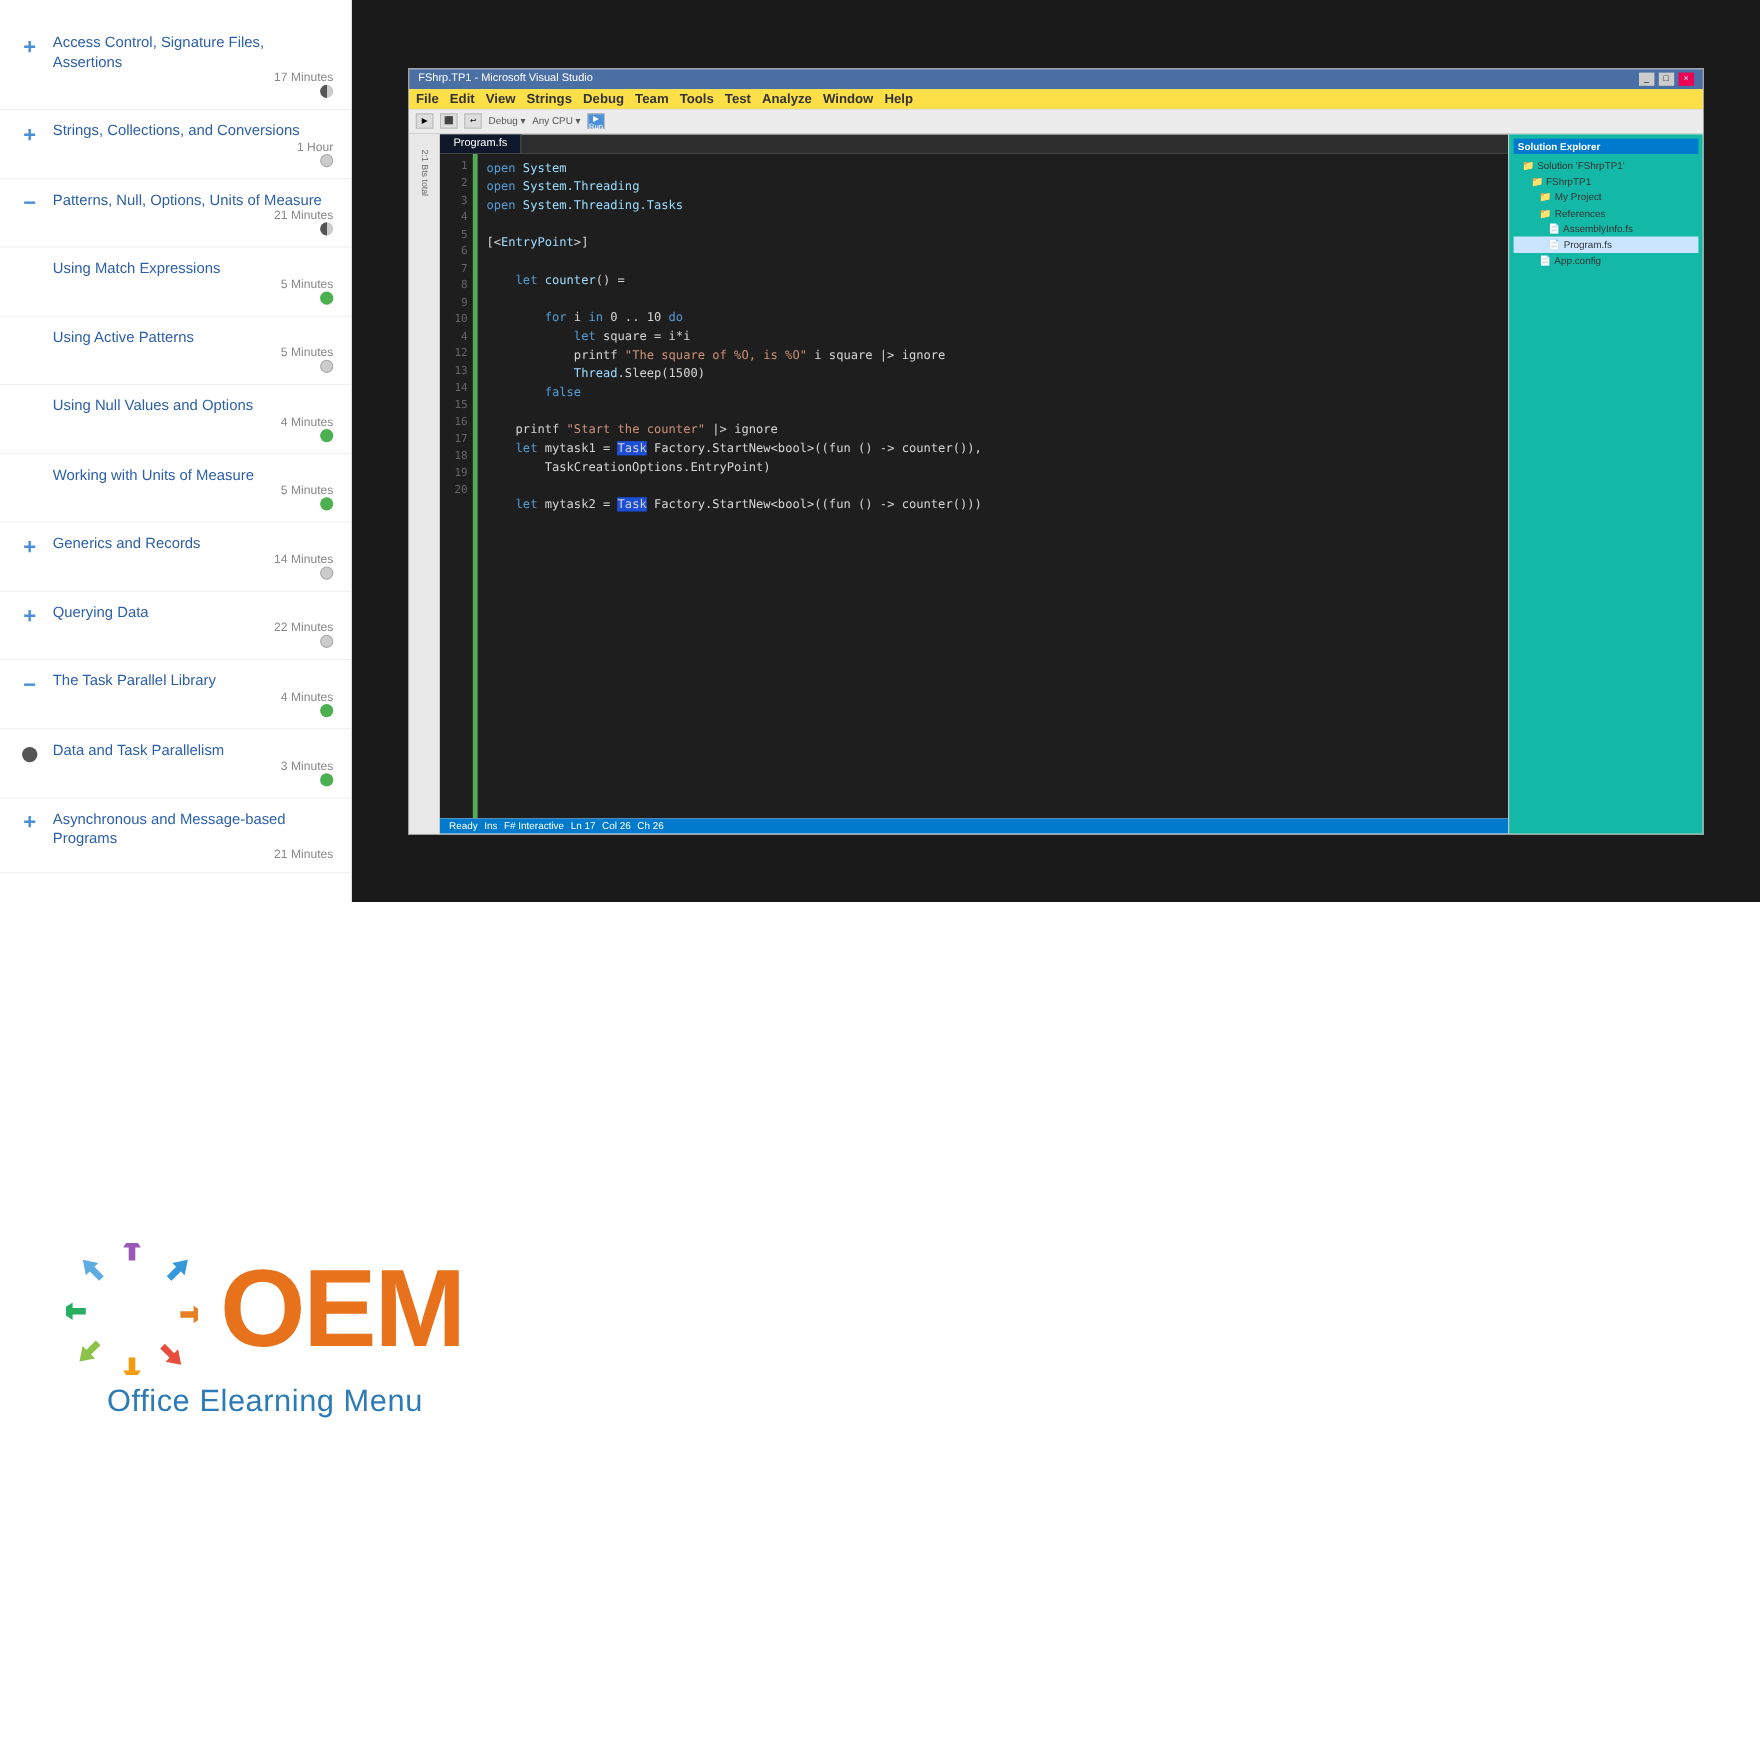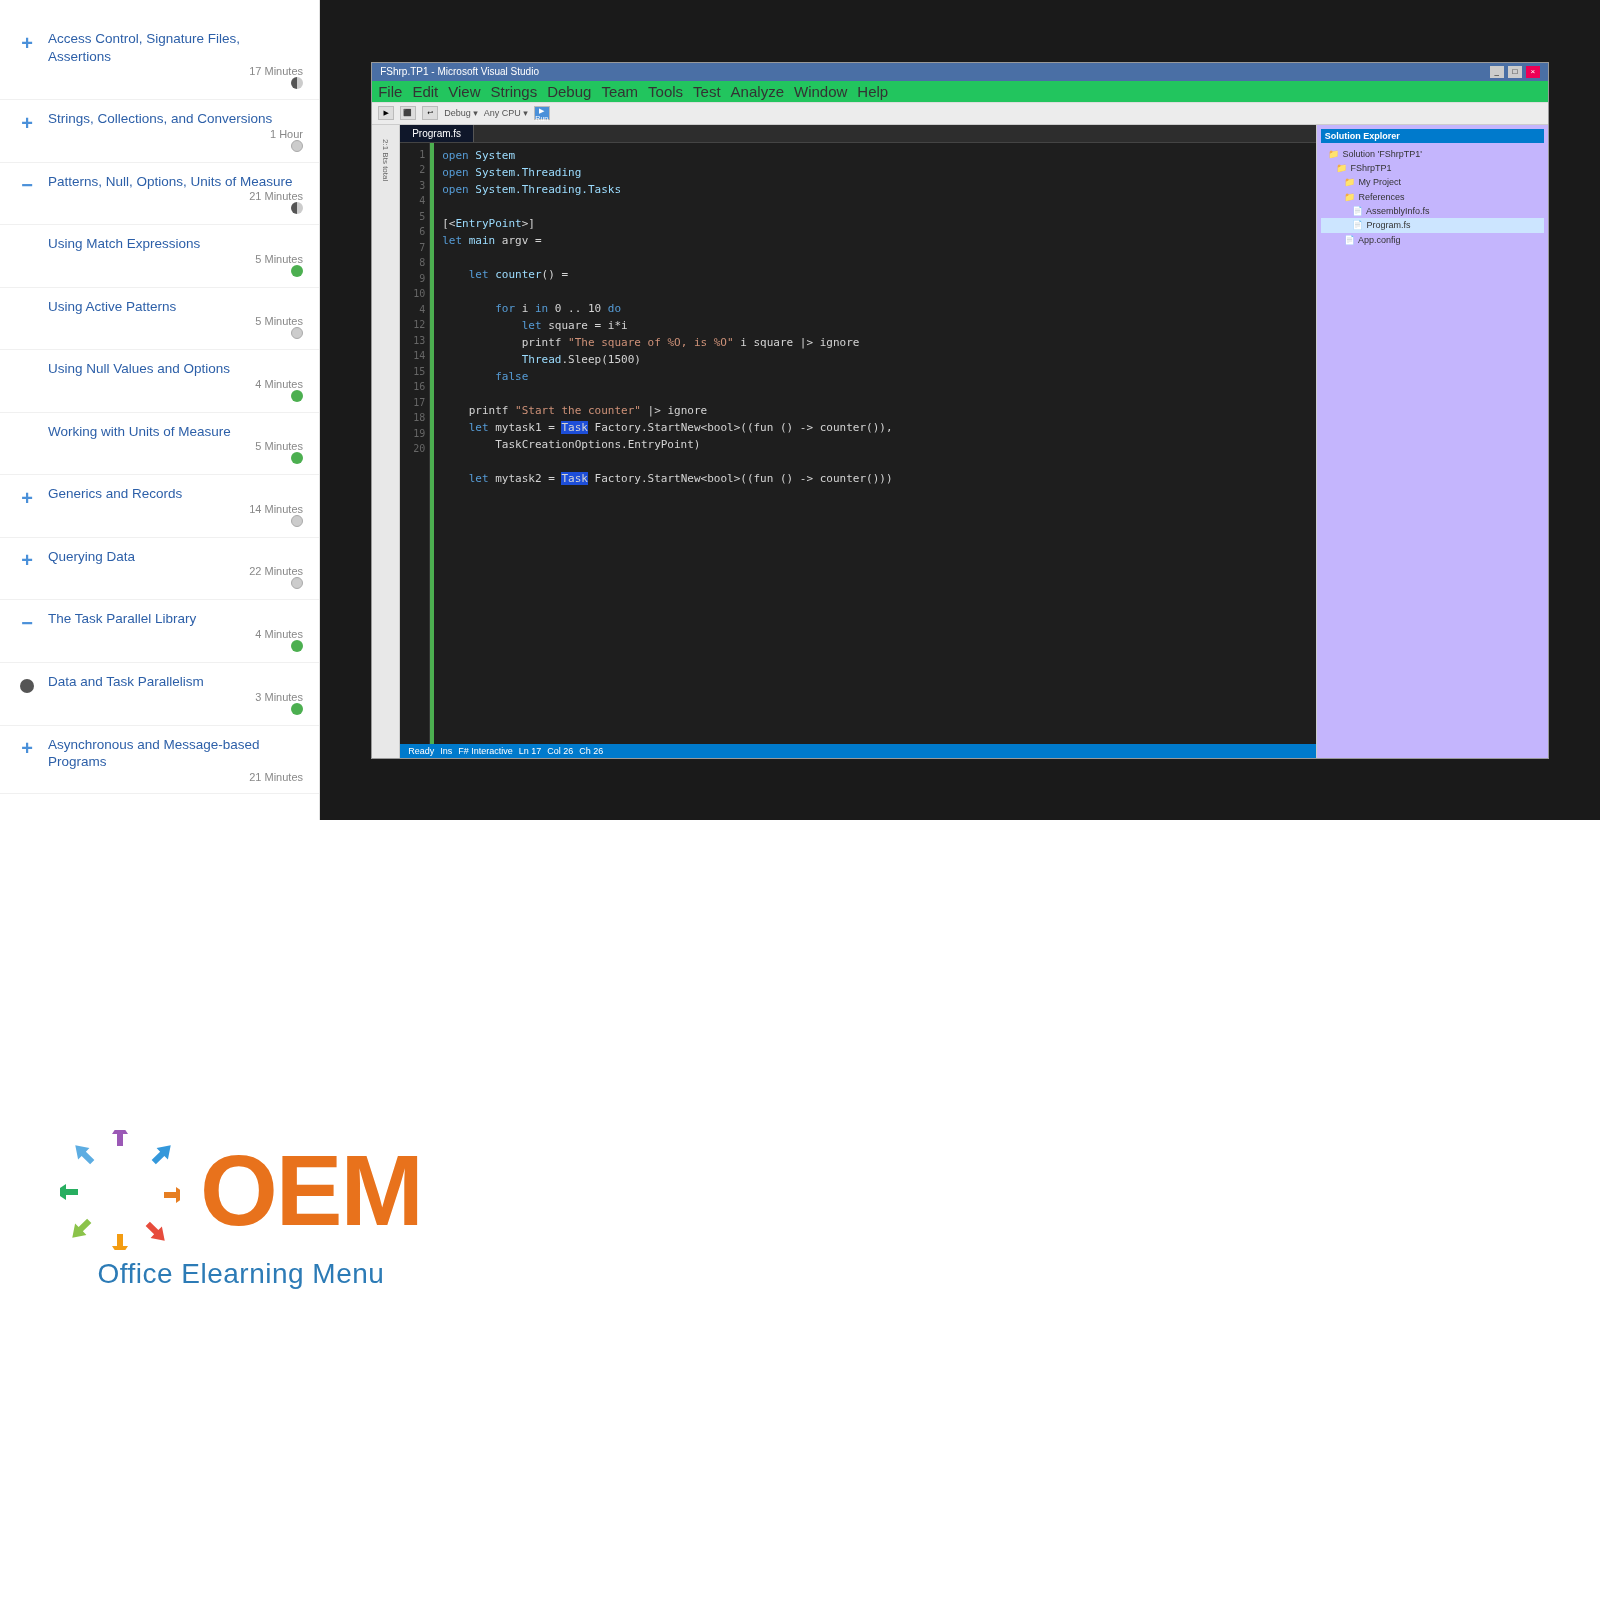--- a/index.html
+++ b/index.html
@@ -142,27 +142,28 @@
       background: #ccc;
       border: none;
       font-size: 8px;
       cursor: pointer;
       display: flex;
       align-items: center;
       justify-content: center;
     }
 
     .vs-menubar {
-      background: #22c55e;
+      background: #fde047;
       padding: 2px 6px;
-      font-size: 15px;
+      font-size: 12px;
       color: #333;
       display: flex;
       gap: 10px;
       border-bottom: 1px solid #ddd;
+      font-weight: bold;
     }
 
     .vs-toolbar {
       background: #ececec;
       padding: 2px 6px;
       border-bottom: 1px solid #ccc;
       display: flex;
       align-items: center;
       gap: 6px;
       height: 22px;
@@ -222,22 +223,22 @@
       white-space: pre;
     }
 
     .kw { color: #569cd6; }
     .str { color: #ce9178; }
     .ident { color: #9cdcfe; }
     .plain { color: #d4d4d4; }
     .highlight-blue { background: #1d4ed8; }
 
     .vs-right-panel {
-      width: 232px;
-      background: #c4b5fd;
+      width: 177px;
+      background: #14b8a6;
       border-left: 1px solid #ccc;
       font-size: 9px;
       padding: 4px;
       overflow: hidden;
     }
 
     .vs-solution-title {
       font-size: 9px;
       font-weight: bold;
       background: #007acc;
@@ -560,21 +561,20 @@
                   <div>19</div>
                   <div>20</div>
               </div>
               <div class="green-bar"></div>
               <div class="vs-editor">
                 <div class="code-line"><span class="kw">open</span> <span class="ident">System</span></div>
                 <div class="code-line"><span class="kw">open</span> <span class="ident">System.Threading</span></div>
                 <div class="code-line"><span class="kw">open</span> <span class="ident">System.Threading.Tasks</span></div>
                 <div class="code-line">&nbsp;</div>
                 <div class="code-line"><span class="plain">[&lt;</span><span class="ident">EntryPoint</span><span class="plain">&gt;]</span></div>
-                <div class="code-line"><span class="kw">let</span> <span class="ident">main</span> <span class="plain">argv =</span></div>
                 <div class="code-line">&nbsp;</div>
                 <div class="code-line"><span class="plain">    </span><span class="kw">let</span> <span class="ident">counter</span><span class="plain">() =</span></div>
                 <div class="code-line">&nbsp;</div>
                 <div class="code-line"><span class="plain">        </span><span class="kw">for</span> <span class="plain">i </span><span class="kw">in</span><span class="plain"> 0 .. 10 </span><span class="kw">do</span></div>
                 <div class="code-line"><span class="plain">            </span><span class="kw">let</span><span class="plain"> square = i*i</span></div>
                 <div class="code-line"><span class="plain">            printf </span><span class="str">"The square of %O, is %O"</span><span class="plain"> i square |&gt; ignore</span></div>
                 <div class="code-line"><span class="plain">            </span><span class="ident">Thread</span><span class="plain">.Sleep(1500)</span></div>
                 <div class="code-line"><span class="plain">        </span><span class="kw">false</span></div>
                 <div class="code-line">&nbsp;</div>
                 <div class="code-line"><span class="plain">    printf </span><span class="str">"Start the counter"</span><span class="plain"> |&gt; ignore</span></div>

